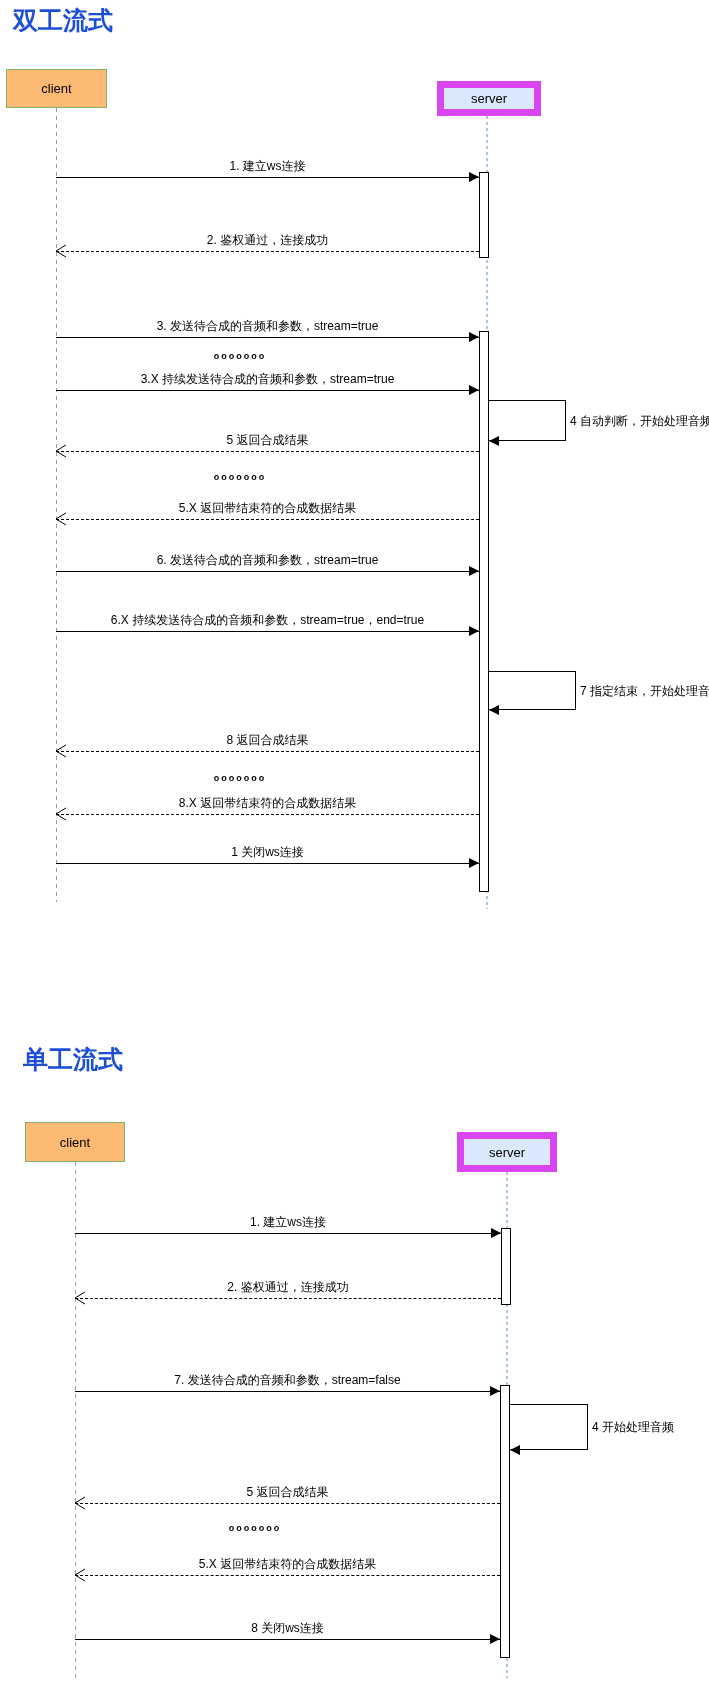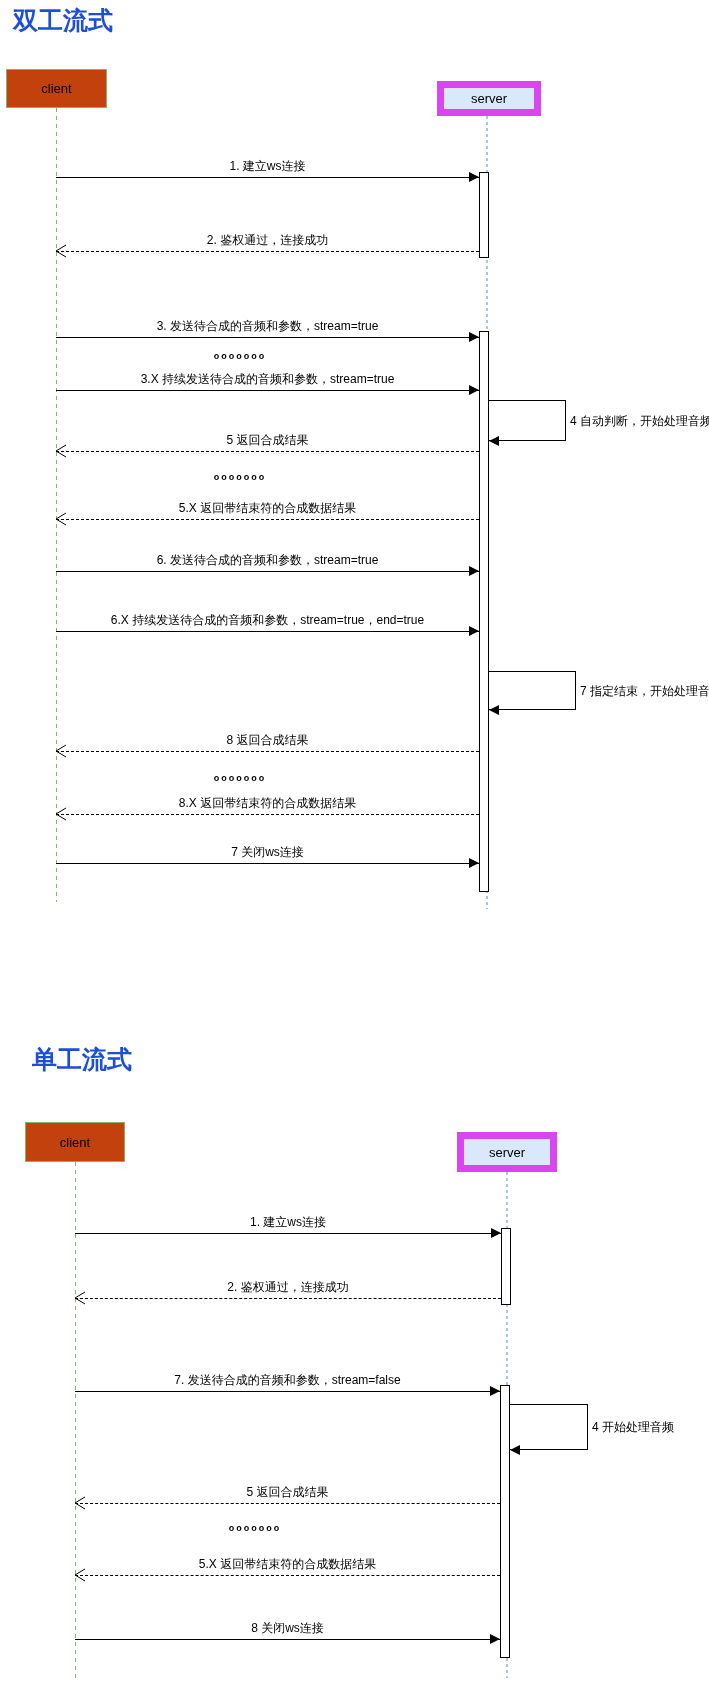--- a/index.html
+++ b/index.html
@@ -5,21 +5,21 @@
   html,body{margin:0;padding:0;background:#fff;}
   #canvas{
     position:relative;width:709px;height:1681px;background:#fff;overflow:hidden;
     font-family:"Liberation Sans",sans-serif;color:#000;
   }
   .diagram-title{position:absolute;font-size:25px;font-weight:600;white-space:nowrap;color:#1d4ed8;}
   .actor-box{
     position:absolute;display:flex;align-items:center;justify-content:center;
     font-size:13px;box-sizing:border-box;z-index:2;
   }
-  .actor-client{background:#c2410c;border:1px solid #82b366;}
+  .actor-client{background:#fdba74;border:1px solid #82b366;}
   .actor-server{background:#dae8fc;border:7px solid #d946ef;}
   .lifeline{position:absolute;z-index:1;}
   .lifeline-green{
     width:1px;
     background:repeating-linear-gradient(to bottom,#82b366 0,#82b366 4px,transparent 4px,transparent 8px);
   }
   .lifeline-blue{
     width:2px;
     background:repeating-linear-gradient(to bottom,#a9c6ea 0,#a9c6ea 3px,transparent 3px,transparent 6px);
   }
@@ -155,26 +155,26 @@
 
   <div class="msg dashed" style="left:56px;top:814px;width:423px;">
     <span class="lbl">8.X 返回带结束符的合成数据结果</span>
     <div class="line"></div>
     <svg class="openhead" width="12" height="14" viewBox="0 0 12 14">
         <path d="M11 1 L1 7 L11 13" stroke="#000" stroke-width="1" fill="none"></path>
       </svg>
   </div>
 
   <div class="msg solid" style="left:56px;top:863px;width:423px;">
-    <span class="lbl">7 关闭ws连接</span>
-    <div class="line"></div>
-    <div class="head-right"></div>
-  </div>
-
-  <div class="diagram-title" style="left:32px;top:1043px;font-family:Liberation Serif, serif;">单工流式</div>
+    <span class="lbl">1 关闭ws连接</span>
+    <div class="line"></div>
+    <div class="head-right"></div>
+  </div>
+
+  <div class="diagram-title" style="left:23px;top:1043px;font-family:Liberation Serif, serif;">单工流式</div>
 
   <div class="lifeline lifeline-green" style="left:75px;top:1162px;height:519px;"></div>
   <div class="lifeline lifeline-blue" style="left:506px;top:1172px;height:506px;"></div>
 
   <div class="actor-box actor-client" style="left:25px;top:1122px;width:100px;height:40px;">
     <span>client</span>
   </div>
   <div class="actor-box actor-server" style="left:457px;top:1132px;width:100px;height:40px;">
     <span>server</span>
   </div>

